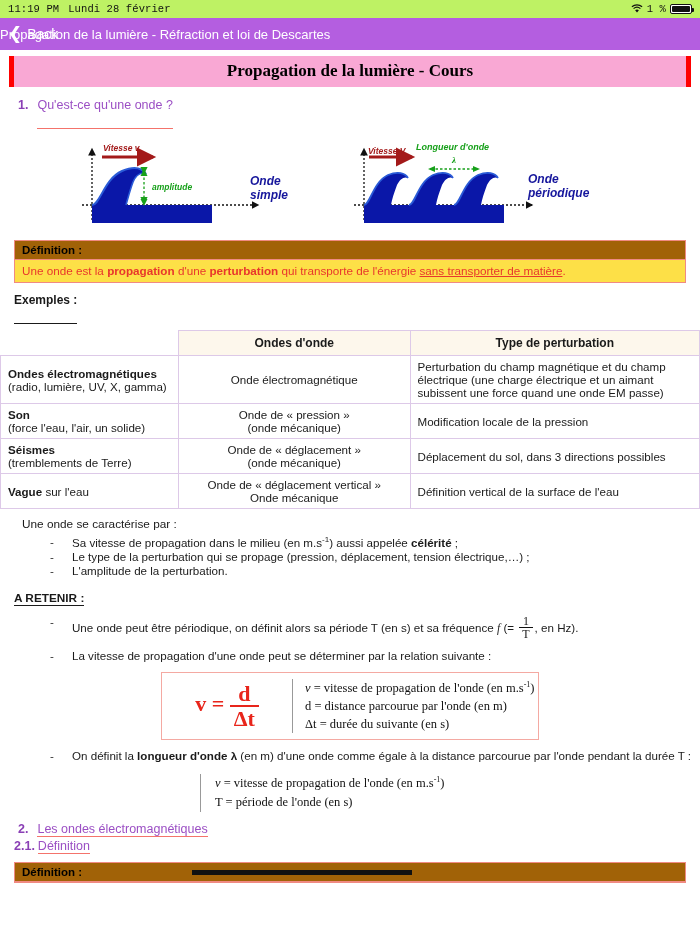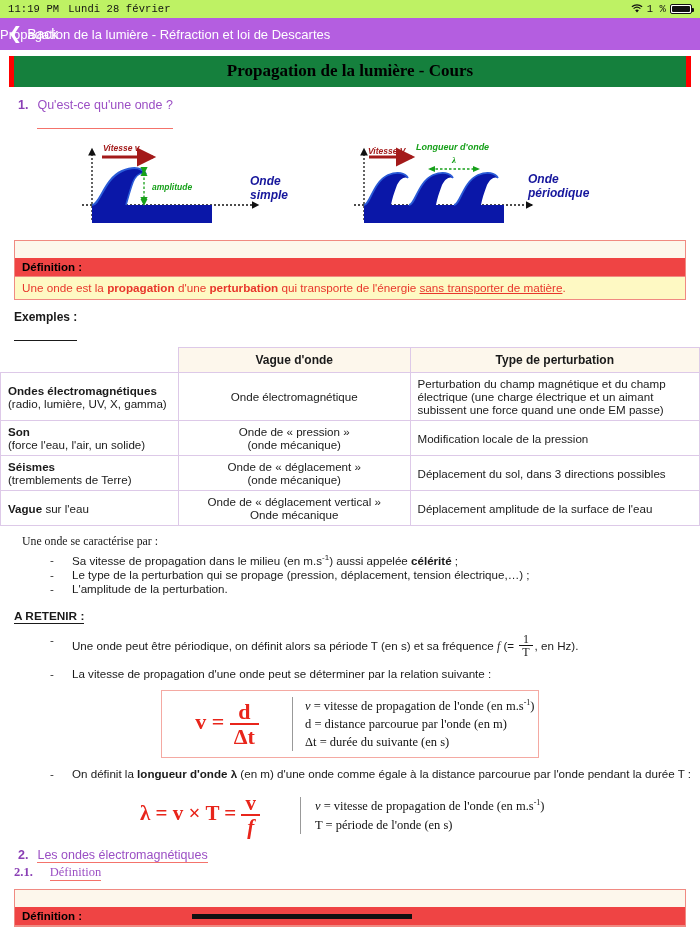--- a/index.html
+++ b/index.html
@@ -56,21 +56,21 @@
   .nav-title {
     position: absolute; left: 0; right: 0; 
     font-size: 13px; pointer-events: none; white-space: nowrap;
   }
 
   
   .doc { padding: 0 0 0 0; }
 
   .title-band {
     margin: 6px 9px 0 9px;
-    background: #15803d;
+    background: #f9a8d4;
     border-left: 5px solid #ff0000;
     border-right: 5px solid #ff0000;
     text-align: center;
     padding: 5px 0 6px 0;
     font-family: "Liberation Serif", serif;
     font-weight: bold;
     font-size: 17px;
     color: #000;
   }
 
@@ -96,28 +96,27 @@
   
   .defbox {
     margin: 10px 14px 0 14px;
     border: 1px solid #f08a82;
     background: #fdf7ec;
   }
   .defbox .dtitle {
     padding: 3px 7px 3px 7px;
     font-size: 11.5px; font-weight: bold; color: #000;
     border-bottom: 1px solid #f08a82;
-    background: #ef4444;
-    margin-top: 17px;
+    background: #a16207;
   }
   .defbox .dbody {
     padding: 4px 7px 5px 7px;
     font-size: 11.7px;
     color: #e8372c;
-    background: #fef9c3;
+    background: #fde047;
   }
   .defbox .dbody b { font-weight: bold; }
   .defbox .dbody u { text-decoration: underline; }
 
   .exlabel {
     margin: 10px 0 0 14px;
     font-size: 12px;
     font-weight: bold;
     color: #1a1a1a;
     border-bottom: 1px solid #1a1a1a;
@@ -144,21 +143,21 @@
     font-size: 12px;
     padding: 5px 6px;
   }
   table.waves thead th.blank { background: #ffffff; border-top: 0; border-left: 0; }
   table.waves td.c1 { width: 166px; }
   table.waves td.c2 { width: 216px; text-align: center; }
   table.waves td.c3 { width: 270px; }
   table.waves td b { font-weight: bold; }
 
   
-  .para { margin: 8px 0 0 22px; font-size: 11.8px; font-family: Liberation Serif, serif; }
+  .para { margin: 8px 0 0 22px; font-size: 11.8px; }
   ul.dashlist { list-style: none; margin: 4px 0 0 50px; }
   ul.dashlist li {
     font-size: 11.6px;
     margin: 1px 0;
     position: relative;
     padding-left: 22px;
   }
   ul.dashlist li::before {
     content: "-";
     position: absolute; left: 0; top: 0; color: #333;
@@ -231,21 +230,21 @@
   }
   .formula-plain .fr {
     border-left: 1px solid #999; padding-left: 14px;
     font-family: "Liberation Serif", serif; font-size: 12.5px; line-height: 1.5; color: #111;
     width: 300px;
   }
 
   .sub2 { margin: 10px 0 0 18px; font-size: 12.5px; display: flex; gap: 9px; }
   .sub2 .num { color: #8a3fb5; font-weight: bold; }
   .sub2 .txt { color: #9b4fc4; border-bottom: 1.5px solid #f4736b; }
-  .sub21 { margin: 2px 0 0 14px; font-size: 12.5px; display: flex; gap: 17px; font-family: Liberation Serif, serif; }
+  .sub21 { margin: 2px 0 0 14px; font-size: 12.5px; display: flex; gap: 3px; }
 
   .redact { display: inline-block; height: 5px; background: #111; vertical-align: middle; }
 </style>
 </head>
 <body>
 
 <div class="statusbar">
   <div class="sb-left">
     <span>11:19 PM</span>
     <span>Lundi 28 février</span>
@@ -366,21 +365,21 @@
     </div>
   </div>
 
   <div class="exlabel">Exemples :</div>
 
   
   <table class="waves">
     <thead>
       <tr>
         <th class="blank"></th>
-        <th>Vague d'onde</th>
+        <th>Ondes d'onde</th>
         <th>Type de perturbation</th>
       </tr>
     </thead>
     <tbody>
       <tr>
         <td class="c1">
           <b>Ondes électromagnétiques</b><br>
           <span>(radio, lumière, UV, X, gamma)</span>
         </td>
         <td class="c2">
@@ -411,21 +410,21 @@
         <td class="c3">Déplacement du sol, dans 3 directions possibles</td>
       </tr>
       <tr>
         <td class="c1">
           <b>Vague</b><span> sur l'eau</span>
         </td>
         <td class="c2">
           <span>Onde de « déglacement vertical »</span><br>
           <span>Onde mécanique</span>
         </td>
-        <td class="c3">Déplacement amplitude de la surface de l'eau</td>
+        <td class="c3">Définition vertical de la surface de l'eau</td>
       </tr>
     </tbody>
   </table>
 
   
   <div class="para">Une onde se caractérise par :</div>
   <ul class="dashlist">
     <li><span>Sa vitesse de propagation dans le milieu (en m.s</span><sup>-1</sup><span>) aussi appelée </span><span class="bold">célérité</span><span> ;</span></li>
     <li>Le type de la perturbation qui se propage (pression, déplacement, tension électrique,…) ;</li>
     <li>L'amplitude de la perturbation.</li>
@@ -456,27 +455,20 @@
     </div>
   </div>
 
   
   <ul class="dashlist" style="margin-top:9px;">
     <li><span>On définit la </span><span class="bold">longueur d'onde λ</span><span> (en m) d'une onde comme égale à la distance parcourue par l'onde pendant la durée T :</span></li>
   </ul>
 
   
   <div class="formula-plain">
-    <div class="fl">
-      <span>λ = v × T =</span>
-      <span class="bigfrac">
-        <span class="n">v</span>
-        <span class="d" style="font-style:italic">f</span>
-      </span>
-    </div>
     <div class="fr">
       <div><span class="ital">v</span><span> = vitesse de propagation de l'onde (en m.s</span><sup>-1</sup><span>)</span></div>
       <div><span>T</span><span> = période de l'onde (en s)</span></div>
     </div>
   </div>
 
   
   <div class="sub2">
     <span class="num">2.</span>
     <span class="txt">Les ondes électromagnétiques</span>

